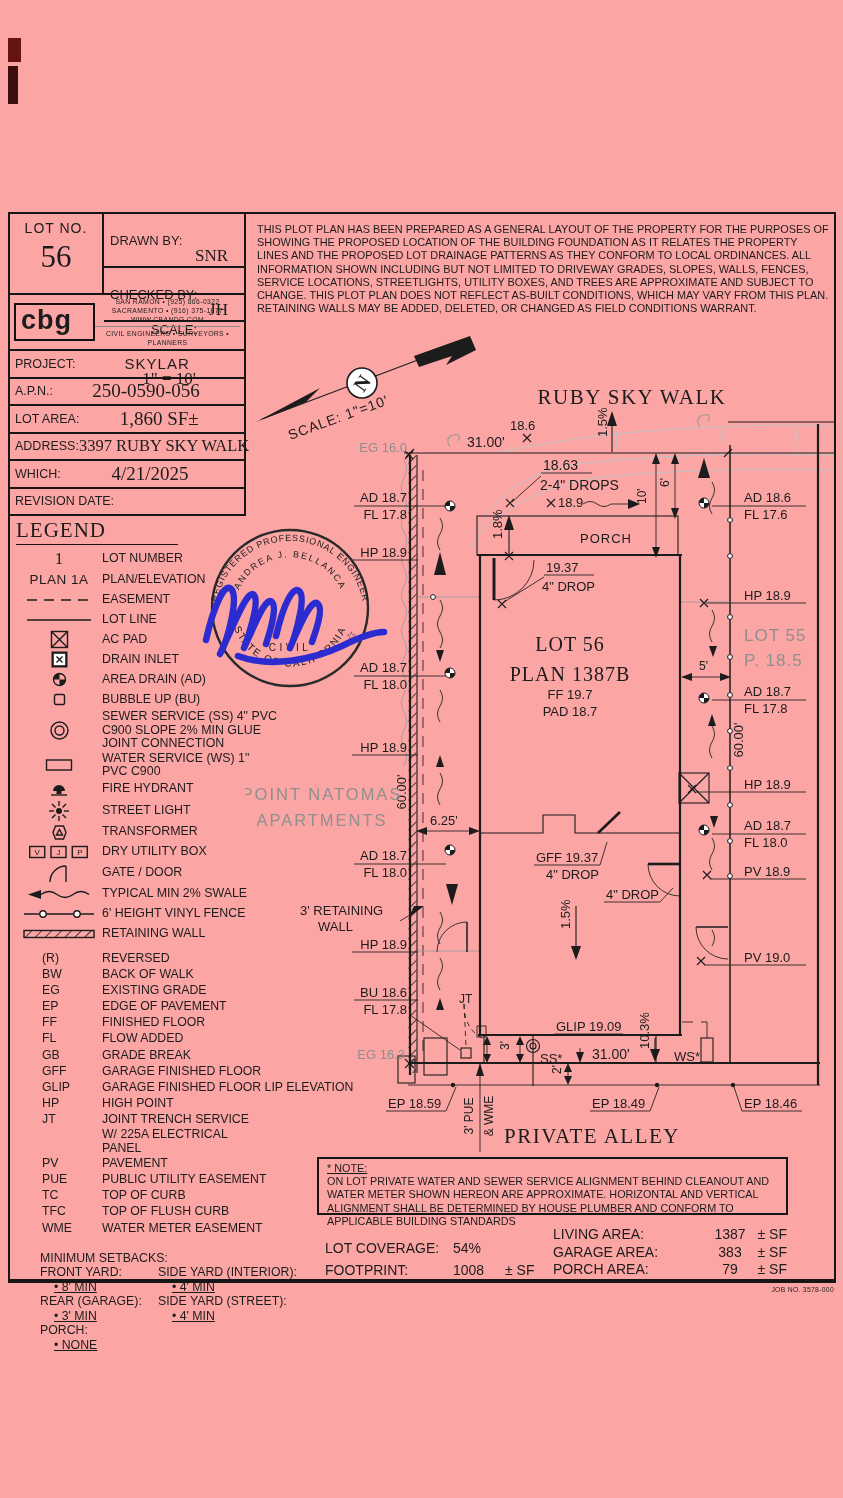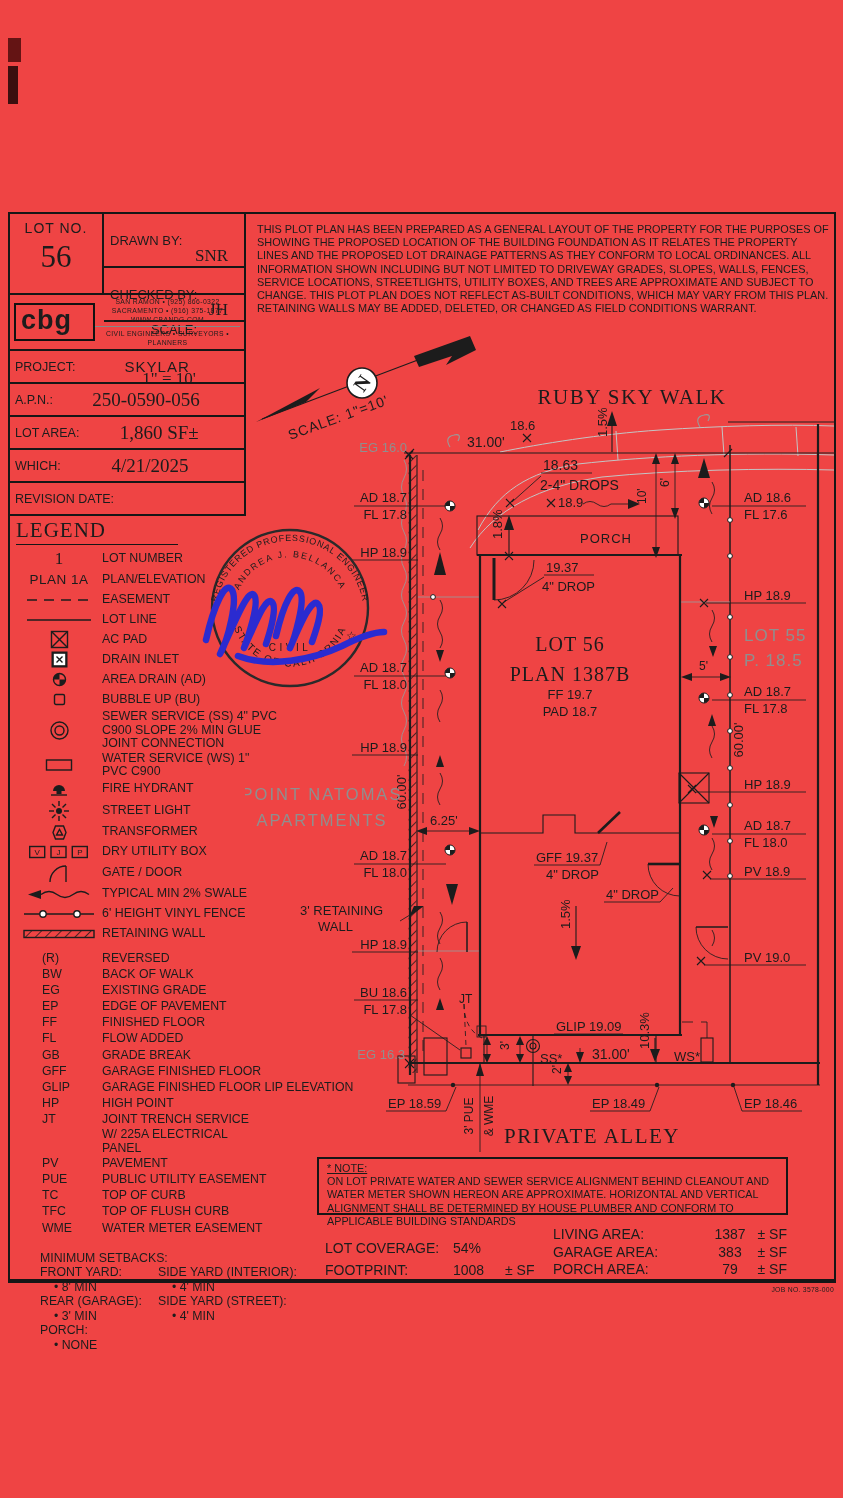--- a/index.html
+++ b/index.html
@@ -1,16 +1,16 @@
 <!DOCTYPE html>
 <html><head>
 <meta charset="utf-8">
 <style>
   html,body{margin:0;padding:0;background:#fff;}
-  .page{position:relative;width:843px;height:1498px;background:#ef4444;overflow:hidden;
+  .page{position:relative;width:843px;height:1498px;background:#fca5a5;overflow:hidden;
         font-family:"Liberation Sans",sans-serif;color:#1c1c1c;}
   .abs{position:absolute;box-sizing:border-box;}
   
   .artifact{background:#641414;}
   
   #sheet-border{left:8px;top:212px;width:828px;height:1071px;border:2px solid #161616;border-bottom-width:4px;}
   
   #titlebox{left:8px;top:212px;width:238px;height:83px;border:2px solid #161616;display:flex;}
   #titlebox .lotcell{width:92px;border-right:2px solid #161616;text-align:center;padding-top:6px;}
   #titlebox .lotcell .lbl{font-size:14px;letter-spacing:1px;}
@@ -42,21 +42,21 @@
   .lg-sym{width:86px;display:flex;justify-content:center;align-items:center;flex-shrink:0;}
   .lg-label{font-size:12.4px;line-height:13.5px;width:175px;}
   .sym-txt{font-family:"Liberation Serif",serif;font-size:17px;}
   .sym-txt.plan{font-family:"Liberation Sans",sans-serif;font-size:13.5px;letter-spacing:.5px;}
   .ab-row{display:flex;align-items:flex-start;min-height:16.2px;}
   .ab-abbr{width:60px;padding-left:26px;font-size:12.3px;flex-shrink:0;}
   .ab-label{font-size:12.3px;white-space:nowrap;line-height:14.5px;}
   .ab-label.wrap{white-space:normal;width:162px;}
   #setbacks{margin-top:14px;font-size:12.3px;line-height:14.5px;}
   #setbacks .grid{display:grid;grid-template-columns:118px 170px;padding-left:24px;}
-  #setbacks .ind{padding-left:14px;}
+  #setbacks .ind{padding-left:14px;text-decoration:underline;}
   #setbacks .title{padding-left:24px;}
   
   #notebox{left:317px;top:1157px;width:471px;height:58px;border:2px solid #161616;padding:3px 8px;font-size:10.8px;line-height:13.2px;}
   #notebox .ntitle{text-decoration:underline;}
   #areas-left{left:325px;top:1237px;width:250px;font-size:14px;line-height:22px;}
   #areas-left .row{display:flex;}
   #areas-left .l1{width:128px;}
   #areas-left .v{width:52px;}
   #areas-right{left:553px;top:1226px;width:234px;font-size:14px;line-height:17.5px;}
   #areas-right .row{display:flex;}
@@ -126,20 +126,24 @@
       <span class="lbl">PROJECT:</span>
       <span class="val sans">SKYLAR</span>
     </div>
     <div class="prow">
       <span class="lbl">A.P.N.:</span>
       <span class="val">250-0590-056</span>
     </div>
     <div class="prow">
       <span class="lbl">LOT AREA:</span>
       <span class="val">1,860 SF±</span>
+    </div>
+    <div class="prow">
+      <span class="lbl">ADDRESS:</span>
+      <span class="val small">3397 RUBY SKY WALK</span>
     </div>
     <div class="prow">
       <span class="lbl">WHICH:</span>
       <span class="val">4/21/2025</span>
     </div>
     <div class="prow">
       <span class="lbl">REVISION DATE:</span>
     </div>
   </div>
 

